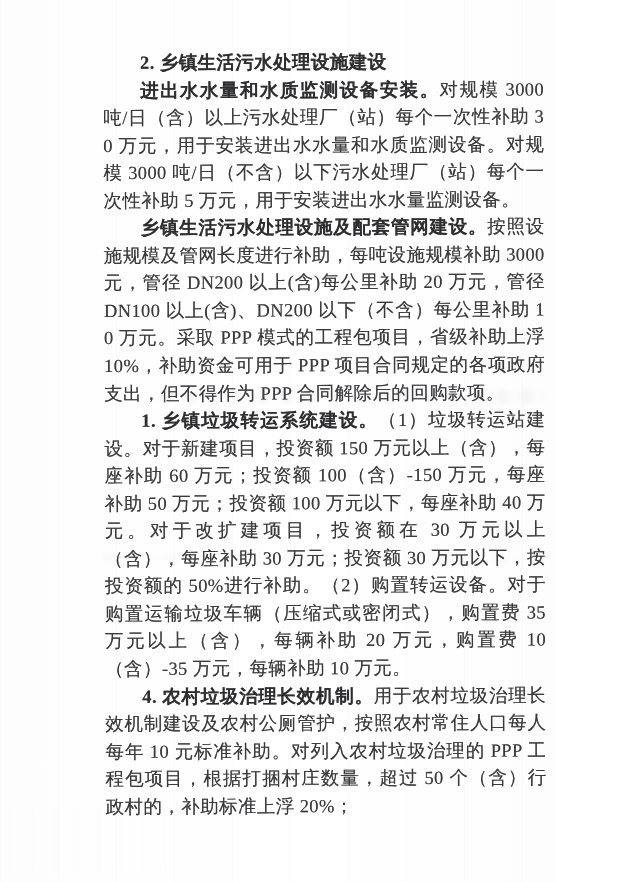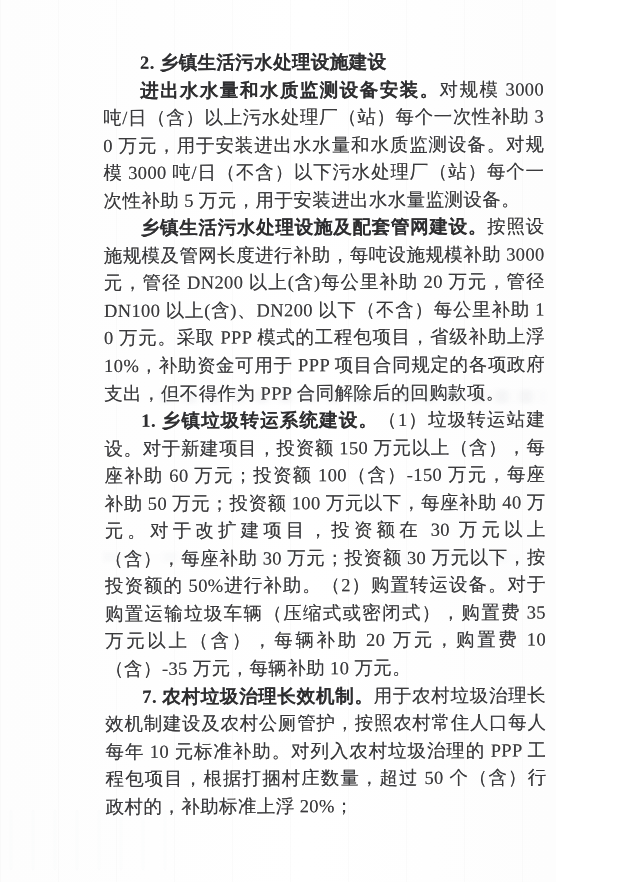--- a/index.html
+++ b/index.html
@@ -101,21 +101,21 @@
   <div class="content">
 
     <p><span class="lead">2. 乡镇生活污水处理设施建设</span><span></span></p>
 
     <p><span class="lead">进出水水量和水质监测设备安装。</span><span>对规模 3000 吨/日（含）以上污水处理厂（站）每个一次性补助 30 万元，用于安装进出水水量和水质监测设备。对规模 3000 吨/日（不含）以下污水处理厂（站）每个一次性补助 5 万元，用于安装进出水水量监测设备。</span></p>
 
     <p><span class="lead">乡镇生活污水处理设施及配套管网建设。</span><span>按照设施规模及管网长度进行补助，每吨设施规模补助 3000 元，管径 DN200 以上(含)每公里补助 20 万元，管径 DN100 以上(含)、DN200 以下（不含）每公里补助 10 万元。采取 PPP 模式的工程包项目，省级补助上浮 10%，补助资金可用于 PPP 项目合同规定的各项政府支出，但不得作为 PPP 合同解除后的回购款项。</span></p>
 
     <p><span class="lead">1. 乡镇垃圾转运系统建设。</span><span>（1）垃圾转运站建设。对于新建项目，投资额 150 万元以上（含），每座补助 60 万元；投资额 100（含）-150 万元，每座补助 50 万元；投资额 100 万元以下，每座补助 40 万元。对于改扩建项目，投资额在 30 万元以上（含），每座补助 30 万元；投资额 30 万元以下，按投资额的 50%进行补助。（2）购置转运设备。对于购置运输垃圾车辆（压缩式或密闭式），购置费 35 万元以上（含），每辆补助 20 万元，购置费 10（含）-35 万元，每辆补助 10 万元。</span></p>
 
-    <p><span class="lead">7. 农村垃圾治理长效机制。</span><span>用于农村垃圾治理长效机制建设及农村公厕管护，按照农村常住人口每人每年 10 元标准补助。对列入农村垃圾治理的 PPP 工程包项目，根据打捆村庄数量，超过 50 个（含）行政村的，补助标准上浮 20%；</span></p>
+    <p><span class="lead">4. 农村垃圾治理长效机制。</span><span>用于农村垃圾治理长效机制建设及农村公厕管护，按照农村常住人口每人每年 10 元标准补助。对列入农村垃圾治理的 PPP 工程包项目，根据打捆村庄数量，超过 50 个（含）行政村的，补助标准上浮 20%；</span></p>
 
   </div>
 
   <div class="ghost g1"></div>
   <div class="ghost g2"></div>
   <div class="ghost g3"></div>
 
   <div class="speck s1"></div>
   <div class="speck s2"></div>
   <div class="speck s3"></div>

